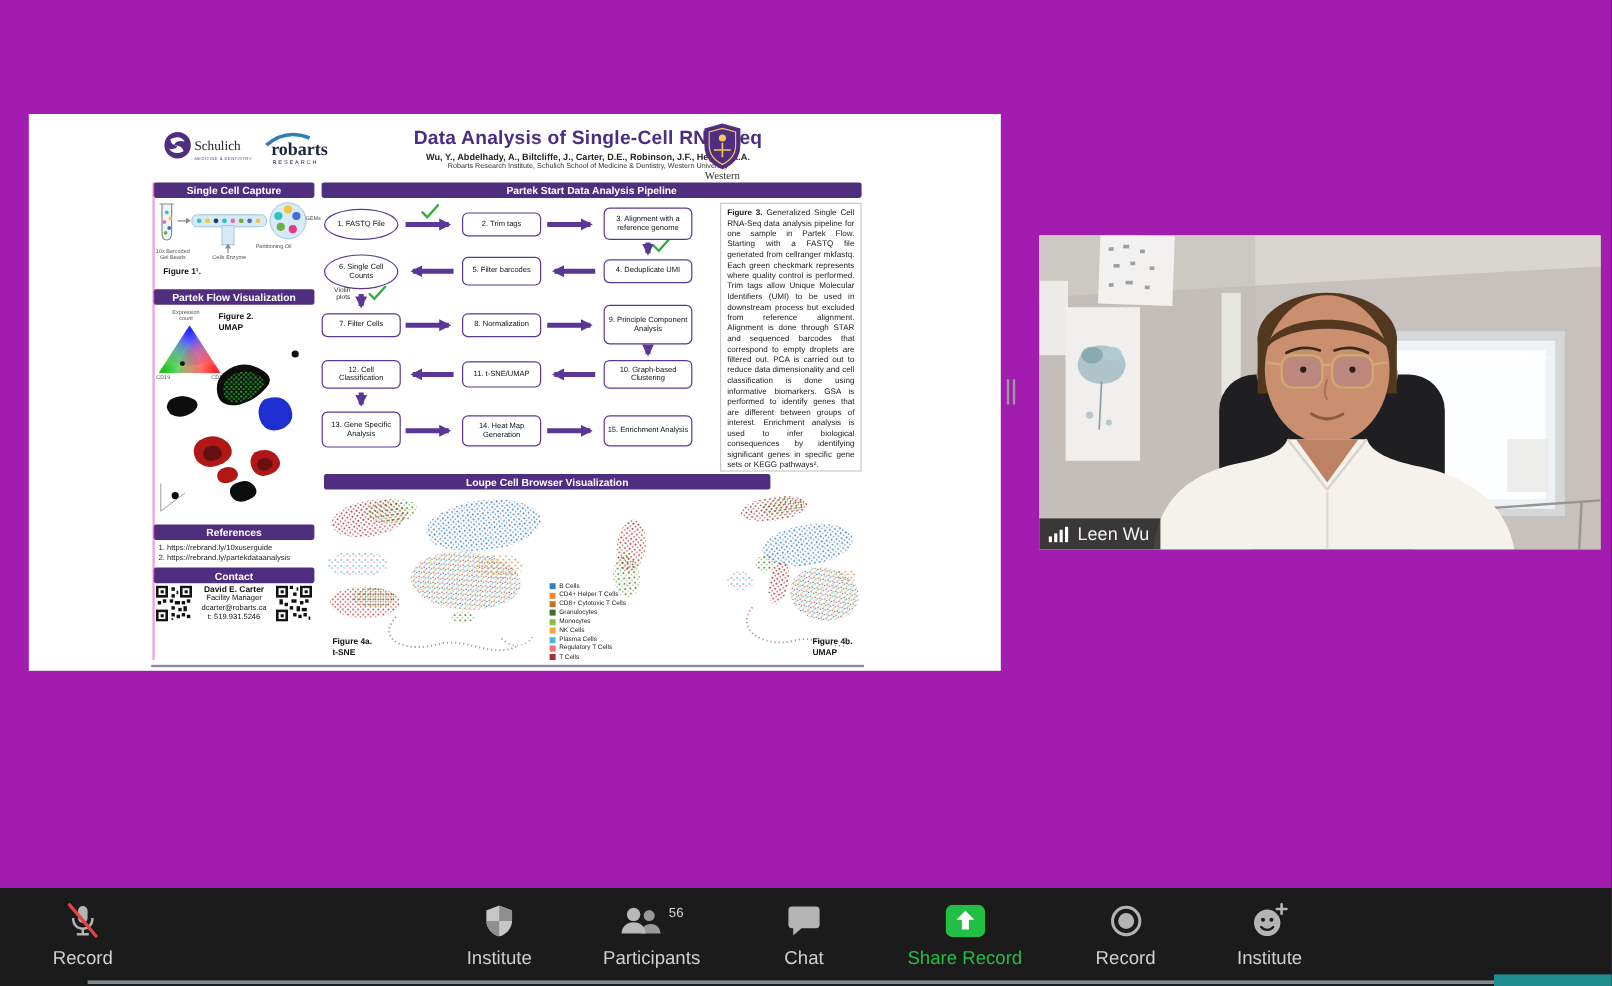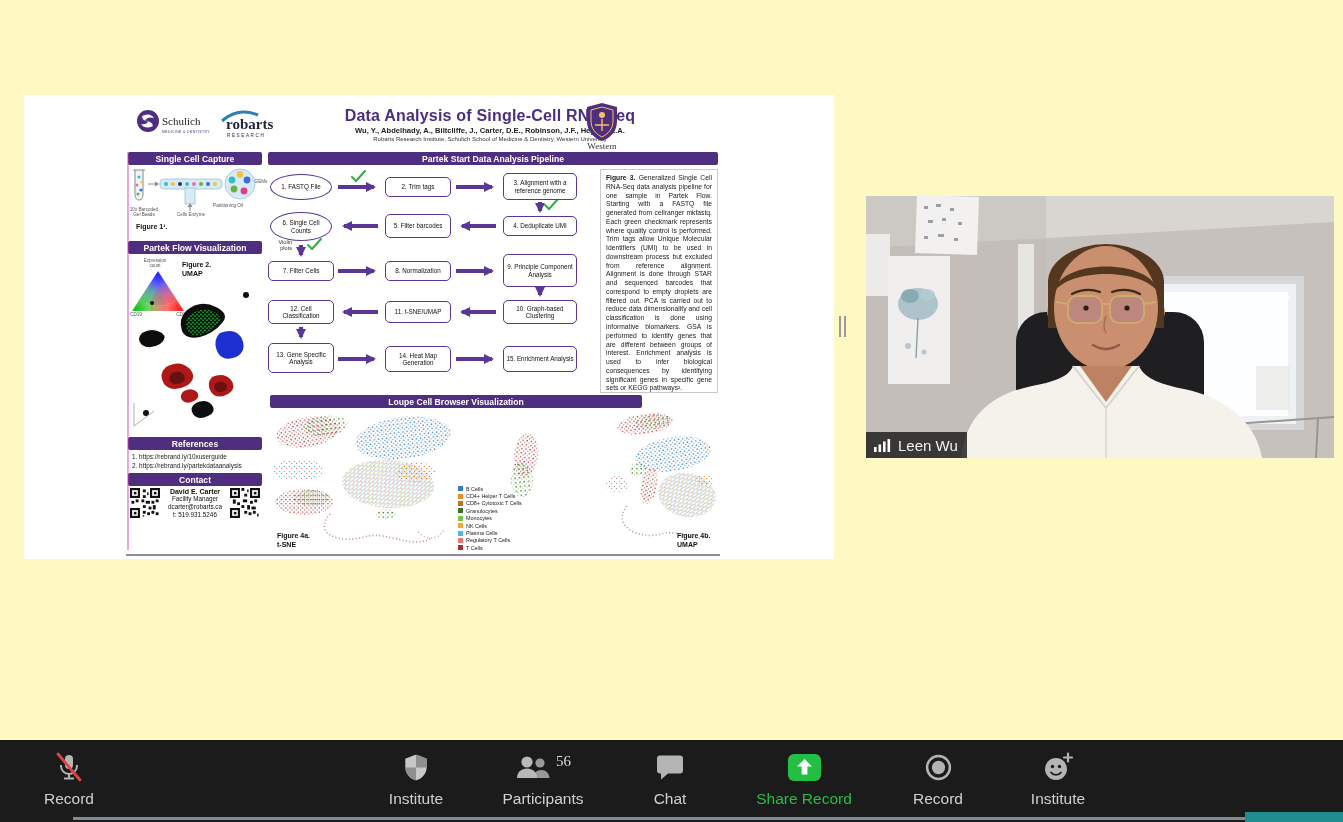--- a/index.html
+++ b/index.html
@@ -1,17 +1,17 @@
 <!DOCTYPE html>
 <html><head>
 <meta charset="utf-8">
 <style>
   html,body{margin:0;padding:0;width:1343px;height:822px;background:#1a1a1a;overflow:hidden;
     font-family:"Liberation Sans",sans-serif;}
-  .stage{position:absolute;inset:0;background:#fef9c3;}
+  .stage{position:absolute;inset:0;background:#a21caf;}
   
   .poster{position:absolute;left:24px;top:95px;width:810px;height:464px;background:#ffffff;color:#111;}
   .p-abs{position:absolute;}
   .p-title{font-size:16px;font-weight:bold;color:#4b2e83;text-align:center;letter-spacing:.2px;}
   .p-authors{font-size:7.6px;font-weight:bold;text-align:center;color:#222;}
   .p-affil{font-size:6px;text-align:center;color:#333;}
   .sec-bar{position:absolute;background:#4f2d7f;color:#fff;font-size:8.6px;font-weight:bold;
     display:flex;align-items:center;justify-content:center;border-radius:2px;height:13px;}
   .fn{position:absolute;border:1.2px solid #5a3796;border-radius:5px;background:#fff;font-size:6.3px;
     line-height:1.12;display:flex;align-items:center;justify-content:center;text-align:center;
@@ -40,21 +40,21 @@
   .video{position:absolute;left:866px;top:196px;width:468px;height:262px;background:#b9b4b0;overflow:hidden;}
   .nametag{position:absolute;left:0;bottom:0;height:26px;background:rgba(22,22,22,.8);display:flex;
     align-items:center;gap:7px;padding:0 9px 0 7px;}
   .nametag .nm{color:#f2f2f2;font-size:15px;}
   
   .toolbar{position:absolute;left:0;top:740px;width:1343px;height:82px;background:#1b1b1b;}
   .tb-btn{position:absolute;top:6px;width:110px;height:70px;display:flex;flex-direction:column;
     align-items:center;justify-content:flex-start;cursor:pointer;}
   .tb-iconrow{height:34px;display:flex;align-items:center;gap:5px;margin-top:4px;}
   .tb-label{font-size:15.5px;color:#d0d0d0;margin-top:6px;white-space:nowrap;}
-  .tb-count{font-size:15px;color:#dadada;position:relative;top:-6px;font-family:Liberation Serif, serif;}
+  .tb-count{font-size:11px;color:#dadada;position:relative;top:-6px;}
   .bottom-line{position:absolute;left:73px;top:817px;width:1172px;height:3px;background:#7d8c93;}
   .teal-corner{position:absolute;left:1245px;top:812px;width:98px;height:10px;}
 </style>
 </head>
 <body>
 
 <div class="stage">
 
   <div class="poster">
 

